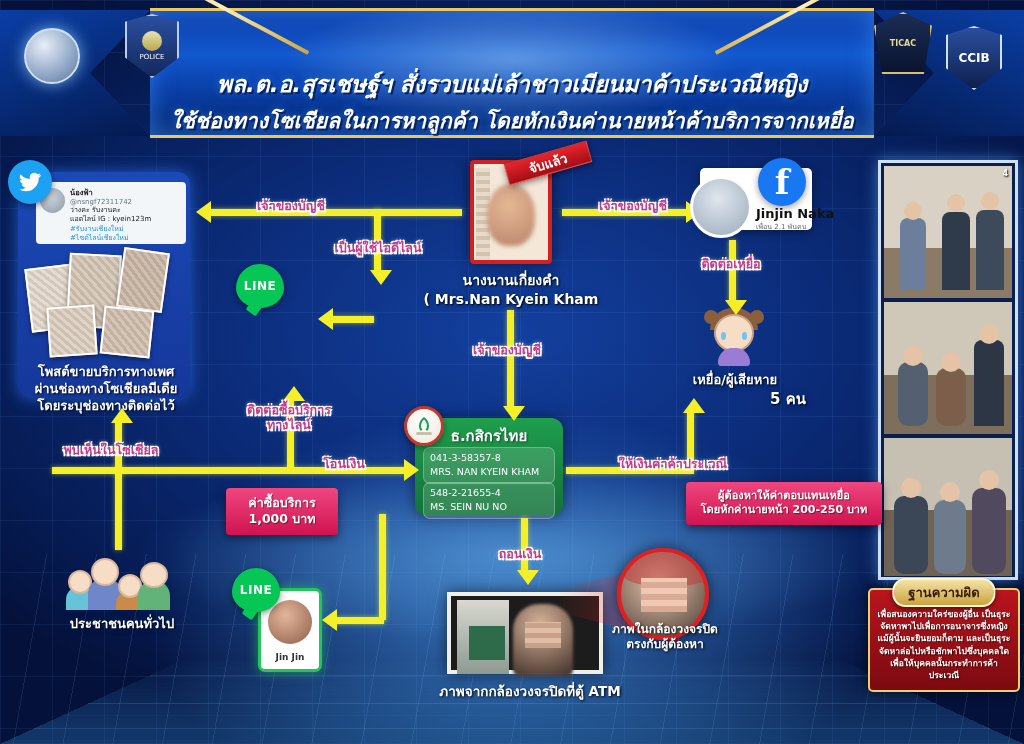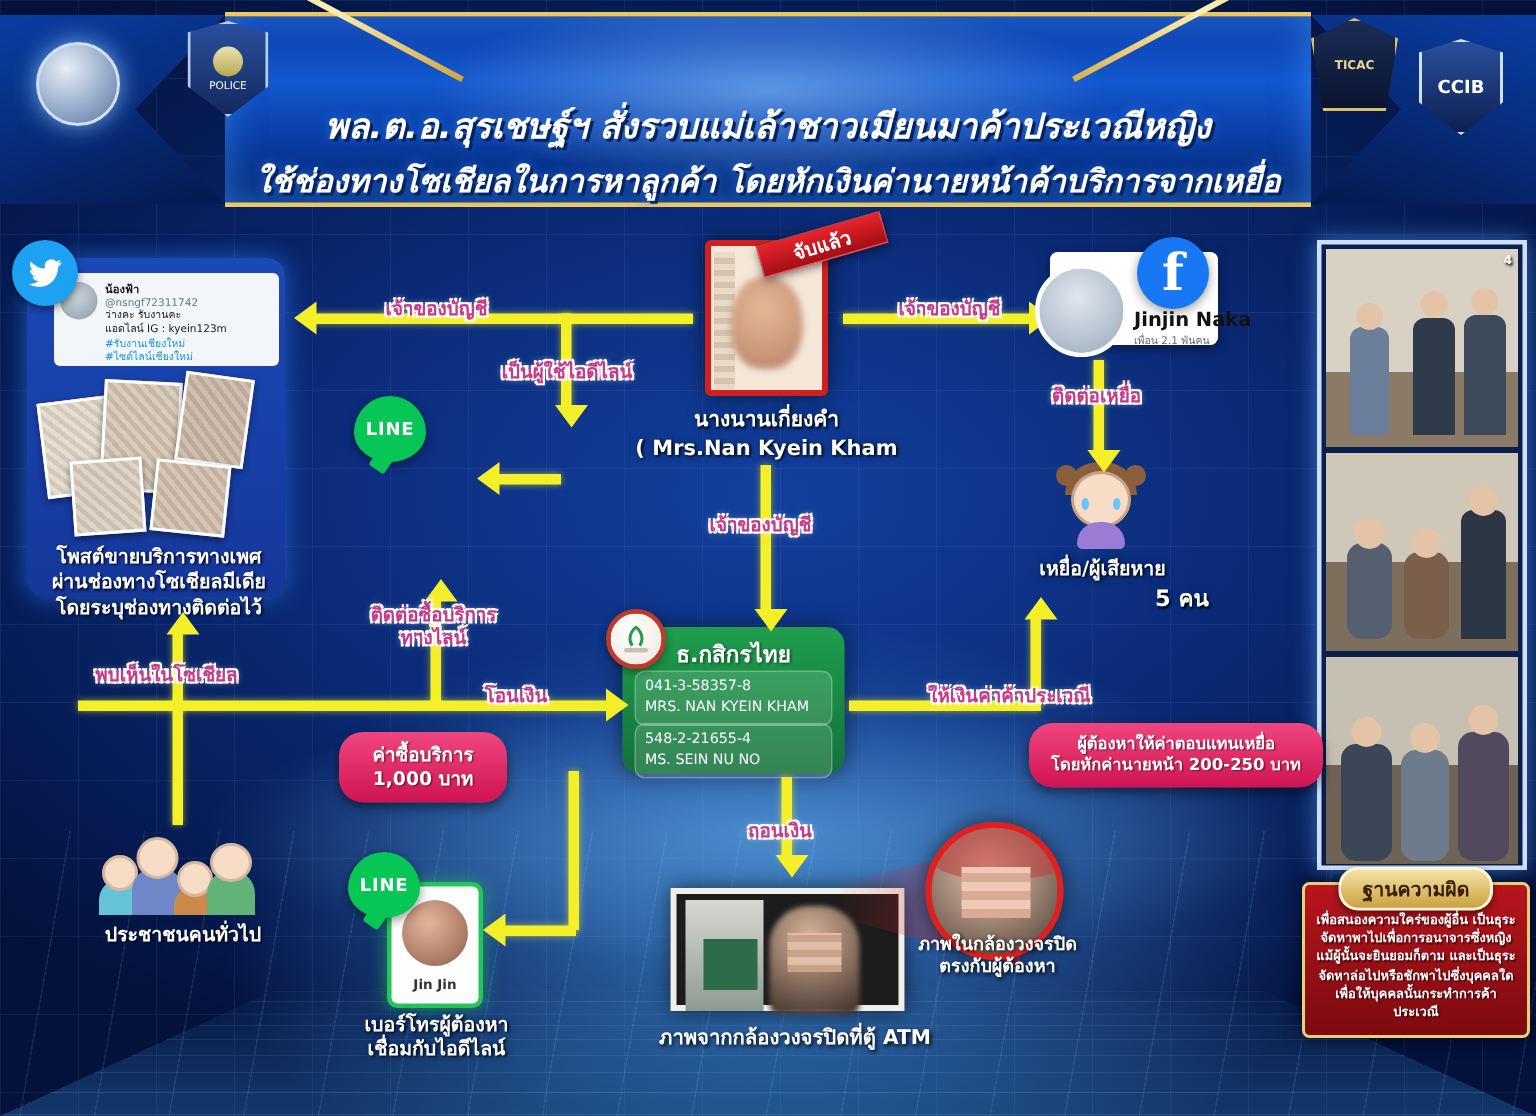--- a/index.html
+++ b/index.html
@@ -100,21 +100,21 @@
   .arr.h { height:7px; }
   .arr.v { width:7px; }
   .ahead { position:absolute; width:0;height:0; }
   .ahead.left   { border-top:11px solid transparent; border-bottom:11px solid transparent; border-right:15px solid #f5ef2a; }
   .ahead.right  { border-top:11px solid transparent; border-bottom:11px solid transparent; border-left:15px solid #f5ef2a; }
   .ahead.up     { border-left:11px solid transparent; border-right:11px solid transparent; border-bottom:15px solid #f5ef2a; }
   .ahead.down   { border-left:11px solid transparent; border-right:11px solid transparent; border-top:15px solid #f5ef2a; }
 
   
   .bubble { position:absolute; background:linear-gradient(180deg,#f0467f,#cf1450);
-    border-radius:16px; color:#fff; font-weight:bold; font-size:12.5px; text-align:center;
+    border-radius:4px; color:#fff; font-weight:bold; font-size:12.5px; text-align:center;
     padding:7px 12px; line-height:1.3; box-shadow:0 3px 8px rgba(0,0,0,.5);
     text-shadow:1px 1px 1px rgba(0,0,0,.45); }
 
   
   #tw-card { position:absolute; left:18px; top:172px; width:172px; height:226px;
     background:linear-gradient(180deg,#1b49b6,#15379a); border-radius:12px;
     box-shadow:0 0 16px rgba(50,130,255,.6); }
   #tw-logo { position:absolute; left:8px; top:160px; width:44px; height:44px; border-radius:50%;
     background:#1da1f2; display:flex; align-items:center; justify-content:center;
     font-size:24px; color:#fff; box-shadow:0 2px 6px rgba(0,0,0,.5); z-index:4;}
@@ -344,22 +344,20 @@
       <span>LINE</span>
     </div>
 
   <div class="linebub" style="left:232px;top:568px;">
       <span>LINE</span>
     </div>
   <div class="linecard" style="left:258px;top:588px;">
     <div class="av"></div>
     <div class="nm">Jin Jin</div>
   </div>
-  <div class="nodecap" style="left:216px;top:676px;width:150px;white-space:pre-line;">เบอร์โทรผู้ต้องหา
-เชื่อมกับไอดีไลน์</div>
 
   <div id="klogo">
     <svg width="24" height="24" viewBox="0 0 24 24">
         <path fill="#1f9e4d" d="M12 3c-3 2-5 5-5 9 0 2 .7 3.7 1.8 5l1.6-1.4A6 6 0 0 1 9 12c0-2.6 1.2-5 3-6.6 1.8 1.6 3 4 3 6.6a6 6 0 0 1-1.4 3.6l1.6 1.4A8 8 0 0 0 17 12c0-4-2-7-5-9z"></path>
         <rect x="4" y="18" width="16" height="3" rx="1.5" fill="#c9bfae"></rect>
       </svg>
   </div>
   <div id="bank">
     <div class="bname">ธ.กสิกรไทย</div>
     <div class="acct a1">

